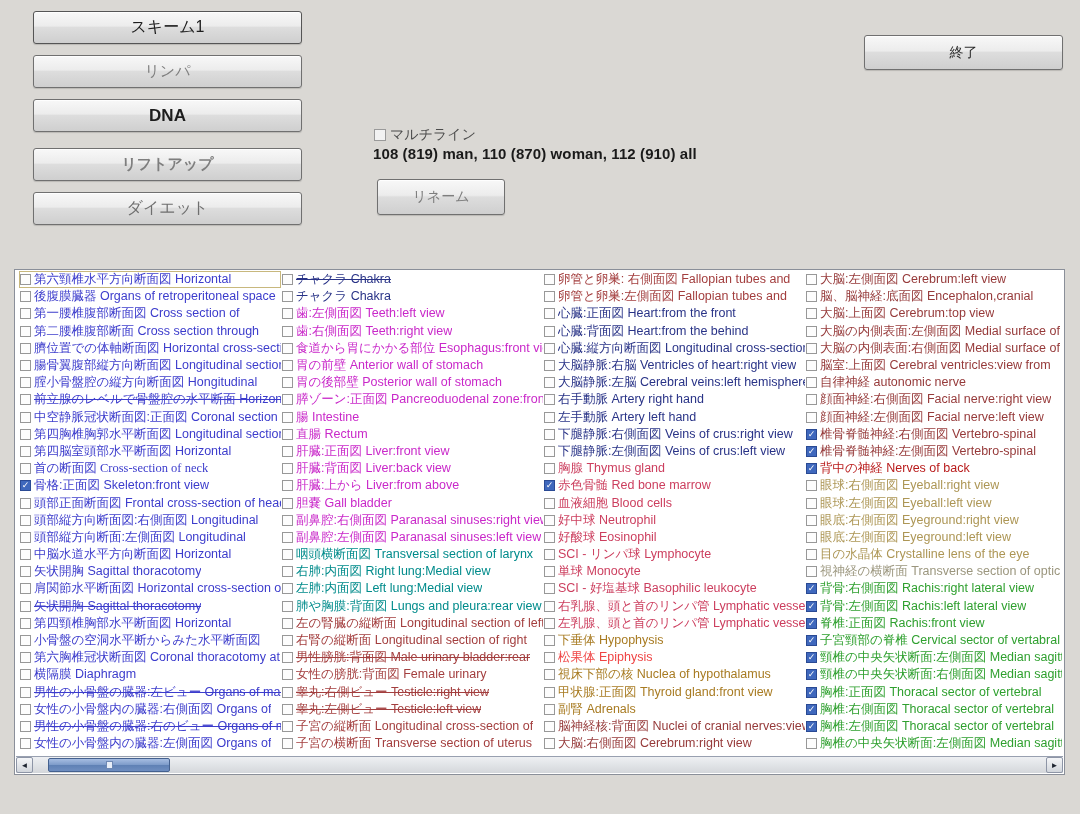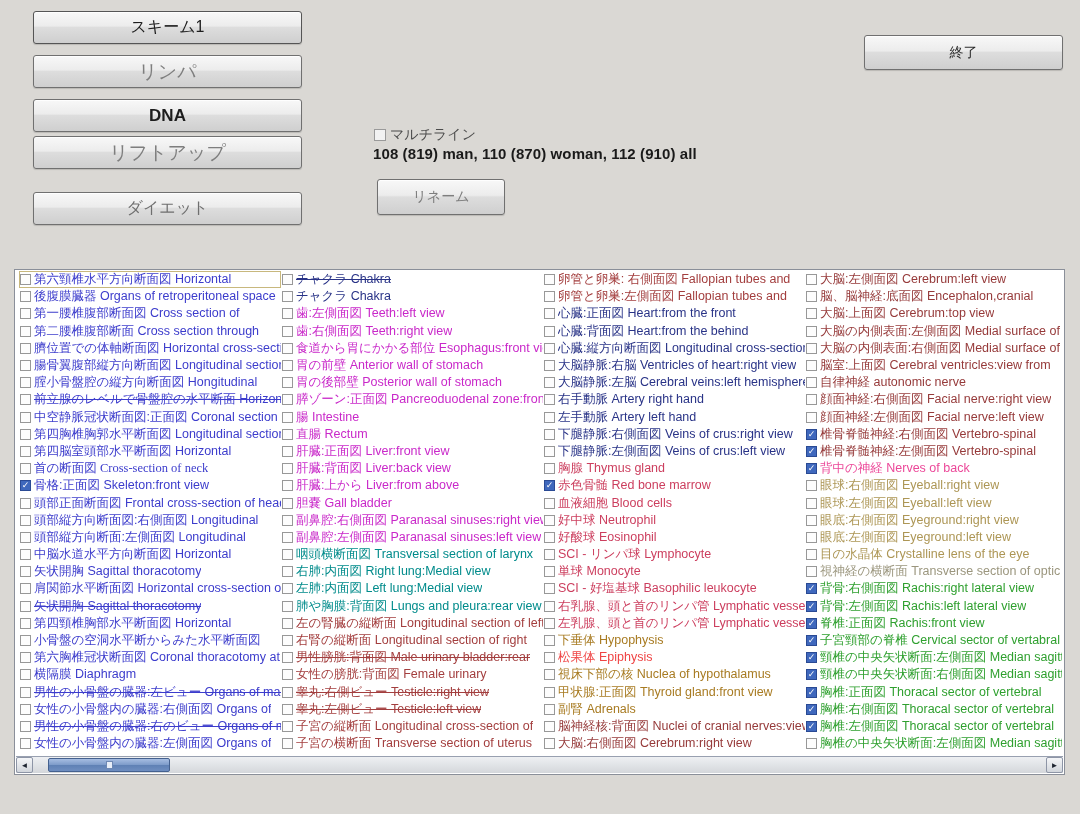--- a/index.html
+++ b/index.html
@@ -7,27 +7,27 @@
     width:1080px;height:814px;position:relative;overflow:hidden;
     background:#dad8d4;
     font-family:"Liberation Sans","DejaVu Sans",sans-serif;
     -webkit-font-smoothing:antialiased;
   }
   .btn{
     position:absolute;display:flex;align-items:center;justify-content:center;
     background:linear-gradient(180deg,#f8f8f8 0%,#ececec 45%,#dddddd 50%,#cfcfcf 100%);
     border:1px solid #707070;border-radius:3px;
     box-shadow:inset 0 1px 0 rgba(255,255,255,.85), 0 1px 1px rgba(0,0,0,.15);
-    font-size:19px;color:#7e7e7e;cursor:default;user-select:none;
+    font-size:15px;color:#7e7e7e;cursor:default;user-select:none;
   }
   .btn.dark{color:#1d1d1d;}
   .btn-scheme1{left:33px;top:11px;width:267px;height:31px;font-size:16px;border-color:#555;}
   .btn-lymph{left:33px;top:55px;width:267px;height:31px;}
   .btn-dna{left:33px;top:99px;width:267px;height:31px;font-size:17px;font-weight:bold;}
-  .btn-liftup{left:33px;top:136px;width:267px;height:31px;}
+  .btn-liftup{left:33px;top:148px;width:267px;height:31px;font-weight:bold;}
   .btn-diet{left:33px;top:192px;width:267px;height:31px;font-size:16px;color:#6f6f6f;}
   .btn-exit{left:864px;top:35px;width:197px;height:33px;font-size:14px;color:#2b2b2b;}
   .btn-rename{left:377px;top:179px;width:126px;height:34px;font-size:14px;}
 
   .multiline{position:absolute;left:374px;top:126px;display:flex;align-items:center;font-size:14px;color:#4c4c4c;}
   .wcb{width:12px;height:12px;border:1px solid #9a9a9a;background:#f2f2f2;margin-right:4px;box-sizing:border-box;flex:none;}
   .count{position:absolute;left:373px;top:145px;font-size:15px;color:#1a1a1a;font-weight:600;letter-spacing:.1px;}
 
   .panel{
     position:absolute;left:14px;top:269px;width:1051px;height:506px;
@@ -468,21 +468,21 @@
         <div class="row">
           <span class="cb checked">✓</span>
           <span class="lbl" style="color: rgb(150, 58, 58);">椎骨脊髄神経:右側面図 Vertebro-spinal</span>
         </div>
         <div class="row">
           <span class="cb checked">✓</span>
           <span class="lbl" style="color: rgb(150, 58, 58);">椎骨脊髄神経:左側面図 Vertebro-spinal</span>
         </div>
         <div class="row">
           <span class="cb checked">✓</span>
-          <span class="lbl" style="color: #ec4899;">背中の神経 Nerves of back</span>
+          <span class="lbl" style="color: #b91c1c;">背中の神経 Nerves of back</span>
         </div>
         <div class="row">
           <span class="cb"></span>
           <span class="lbl" style="color: rgb(173, 150, 85);">眼球:右側面図  Eyeball:right view</span>
         </div>
         <div class="row">
           <span class="cb"></span>
           <span class="lbl" style="color: rgb(173, 150, 85);">眼球:左側面図 Eyeball:left view</span>
         </div>
         <div class="row">

